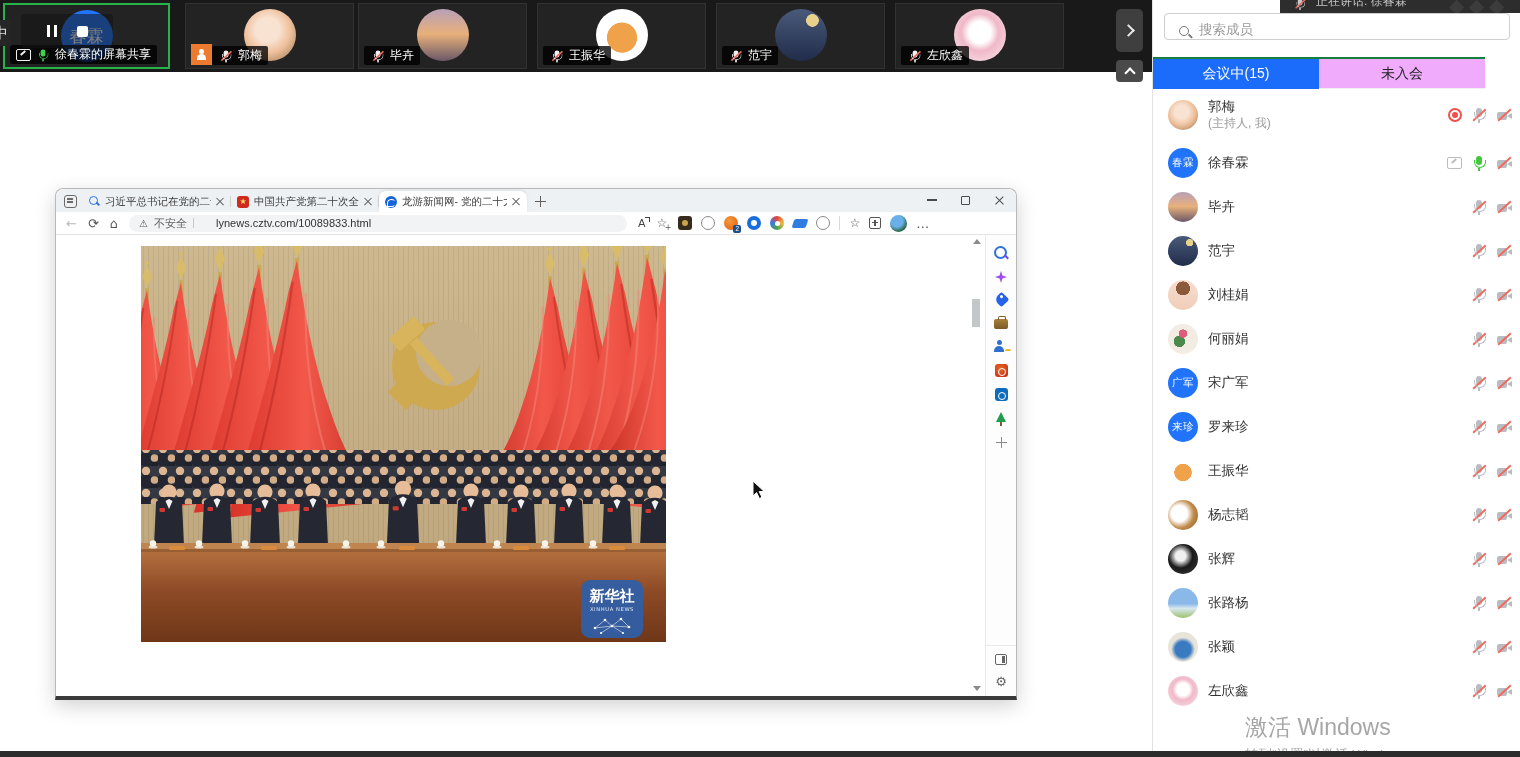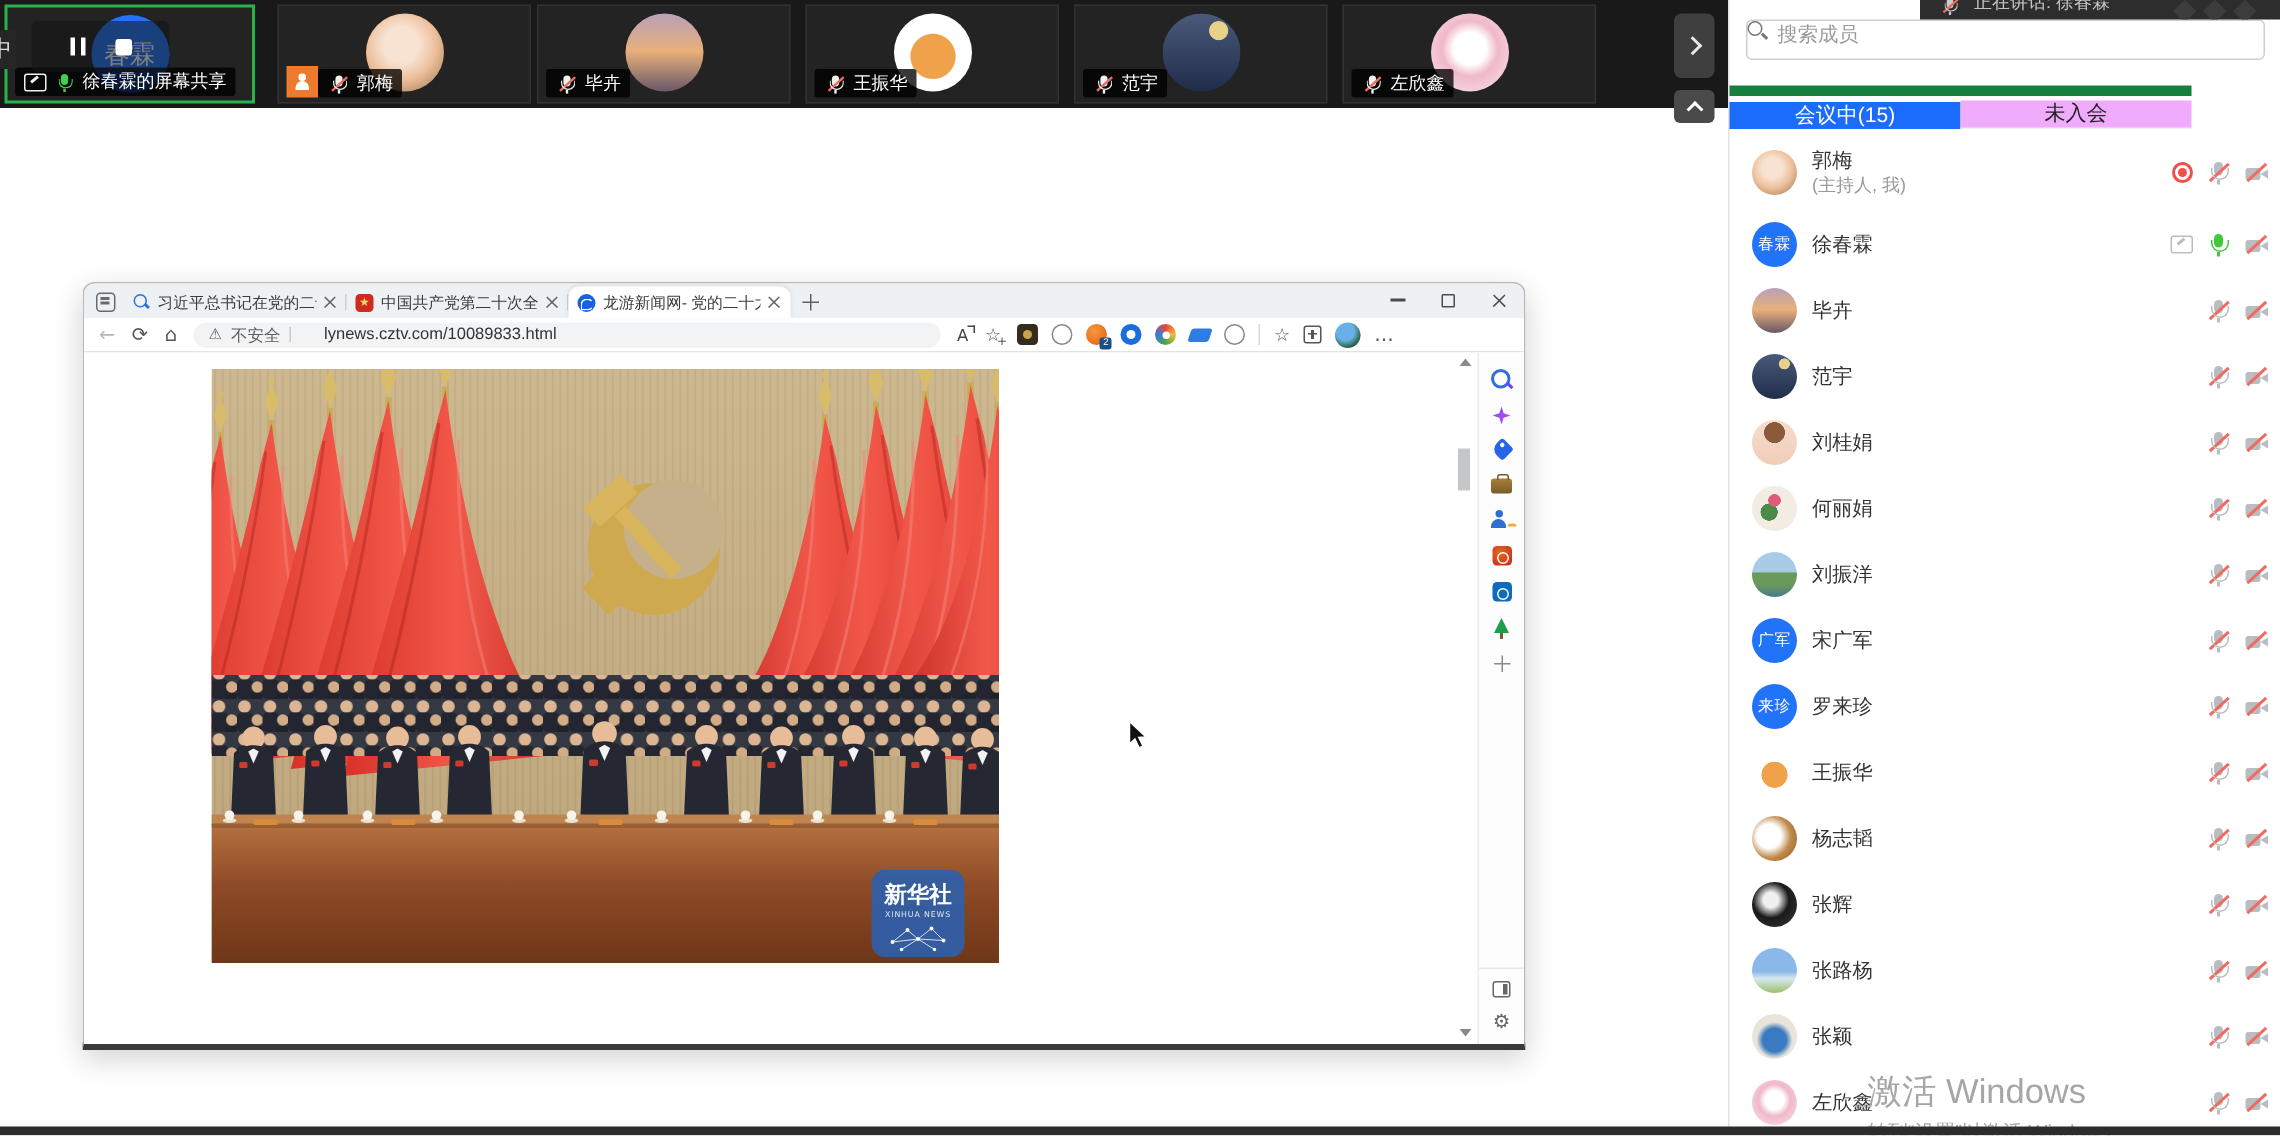--- a/index.html
+++ b/index.html
@@ -156,26 +156,26 @@
   .ic-tree::after { content:""; position:absolute; left:5.5px; top:10px; width:2px; height:4px; background:#7a5a2e; }
   .ic-plus2 { position:relative; width:11px; height:11px; }
   .ic-plus2::before { content:""; position:absolute; left:0; top:5px; width:11px; height:1.4px; background:#8a8a8a; }
   .ic-plus2::after { content:""; position:absolute; left:5px; top:0; width:1.4px; height:11px; background:#8a8a8a; }
   .ic-panel { position:relative; width:12px; height:11px; border:1.4px solid #666; border-radius:2px; }
   .ic-panel::before { content:""; position:absolute; right:1.5px; top:1px; width:2.5px; height:6.5px; background:#666; }
   .gear-g { font-size:13px; color:#666; font-family:"DejaVu Sans",sans-serif; line-height:1; }
 
   
   .panel { position:absolute; left:1152px; top:0; width:368px; height:757px; background:#fff; border-left:1px solid #e2e2e2; }
-  .search-box { position:absolute; left:11px; top:13px; width:346px; height:27px; border:1px solid #cfcfcf; border-radius:4px; display:flex; align-items:flex-start; padding:0 0; gap:7px; background:#fff; }
+  .search-box { position:absolute; left:11px; top:13px; width:346px; height:27px; border:1px solid #cfcfcf; border-radius:4px; display:flex; align-items:flex-end; padding:0 14px; gap:7px; background:#fff; }
   .mag { position:relative; width:13px; height:13px; flex:none; }
   .mag::before { content:""; position:absolute; left:0; top:0; width:8px; height:8px; border:1.8px solid #777; border-radius:50%; }
   .mag::after { content:""; position:absolute; left:9px; top:9px; width:4.5px; height:1.8px; background:#777; transform:rotate(45deg); }
   .search-ph { color:#9a9a9a; font-size:13.5px; }
-  .panel-tabs { position:absolute; left:0; top:57px; width:308px; height:32px; display:flex; border-top:7px solid #15803d;align-items:center; }
+  .panel-tabs { position:absolute; left:0; top:57px; width:332px; height:32px; display:flex; border-top:2px solid #15803d; }
   .ptab { flex:1; display:flex; align-items:center; justify-content:center; font-size:14px; color:#222; background:#f0abfc; border-bottom:1px solid #f0f0f0; }
   .ptab.active { background:#1b6cfa; color:#fff; border-bottom:none; }
   .members { position:absolute; left:0; top:89px; width:368px; height:668px; }
   .mrow { position:relative; height:44px; display:flex; align-items:center; padding-left:15px; }
   .mrow.tall { height:52px; }
   .mav { width:30px; height:30px; border-radius:50%; flex:none; display:flex; align-items:center; justify-content:center; overflow:hidden; }
   .mav i { font-style:normal; color:#fff; font-size:10.5px; letter-spacing:.5px; }
   .mname { margin-left:10px; font-size:13.5px; color:#333; }
   .mcol { margin-left:10px; display:flex; flex-direction:column; line-height:17px; }
   .mcol .mname { margin-left:0; }
@@ -630,33 +630,20 @@
           <span class="mic gray">
               <i></i>
               <b class="sl" style="display:block"></b>
             </span>
           <span class="cam gray">
               <b class="sl" style="display:block"></b>
             </span>
         </span>
       </div>
 
-      <div class="mrow">
-        <span class="mav" data-avatar="river"></span>
-        <span class="mname">刘振洋</span>
-        <span class="row-icons">
-          <span class="mic gray">
-              <i></i>
-              <b class="sl" style="display:block"></b>
-            </span>
-          <span class="cam gray">
-              <b class="sl" style="display:block"></b>
-            </span>
-        </span>
-      </div>
 
       <div class="mrow">
         <span class="mav" data-avatar="blue-text">
             <i>广军</i>
           </span>
         <span class="mname">宋广军</span>
         <span class="row-icons">
           <span class="mic gray">
               <i></i>
               <b class="sl" style="display:block"></b>

